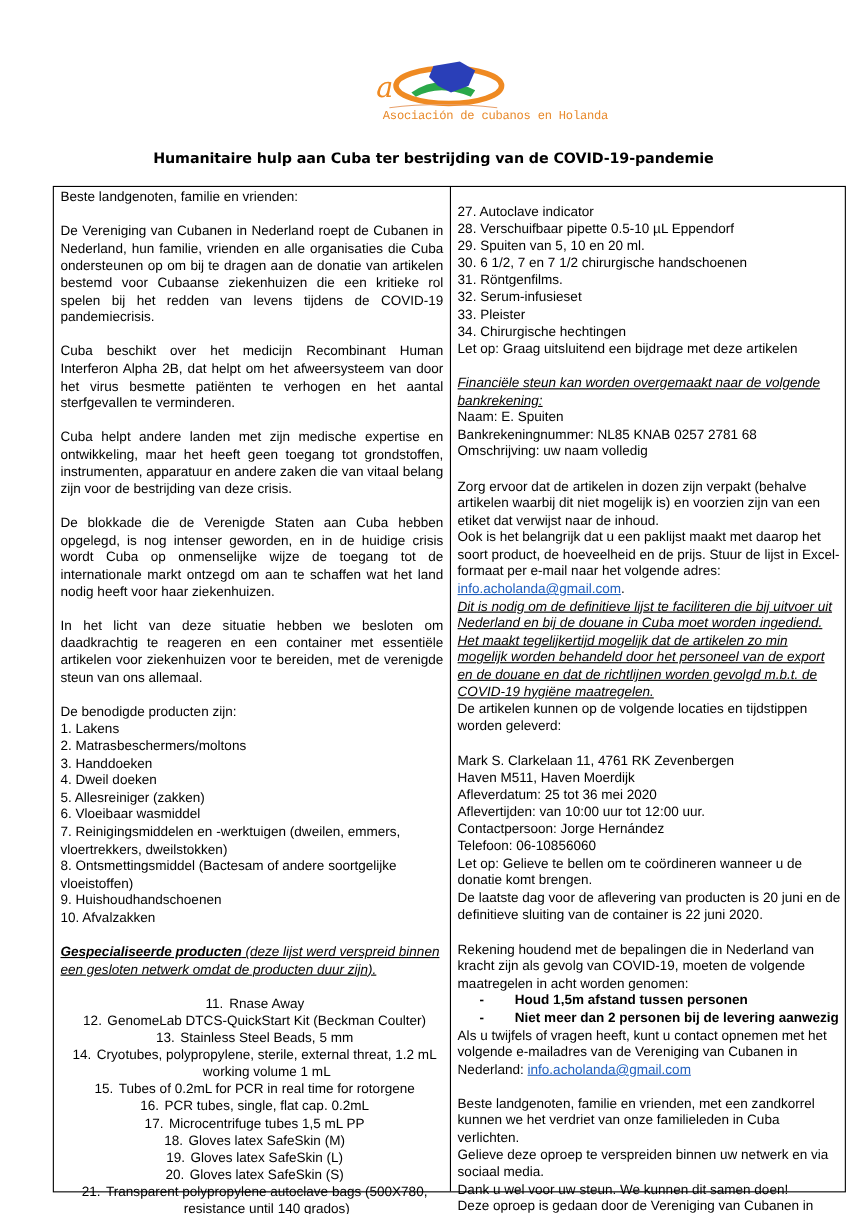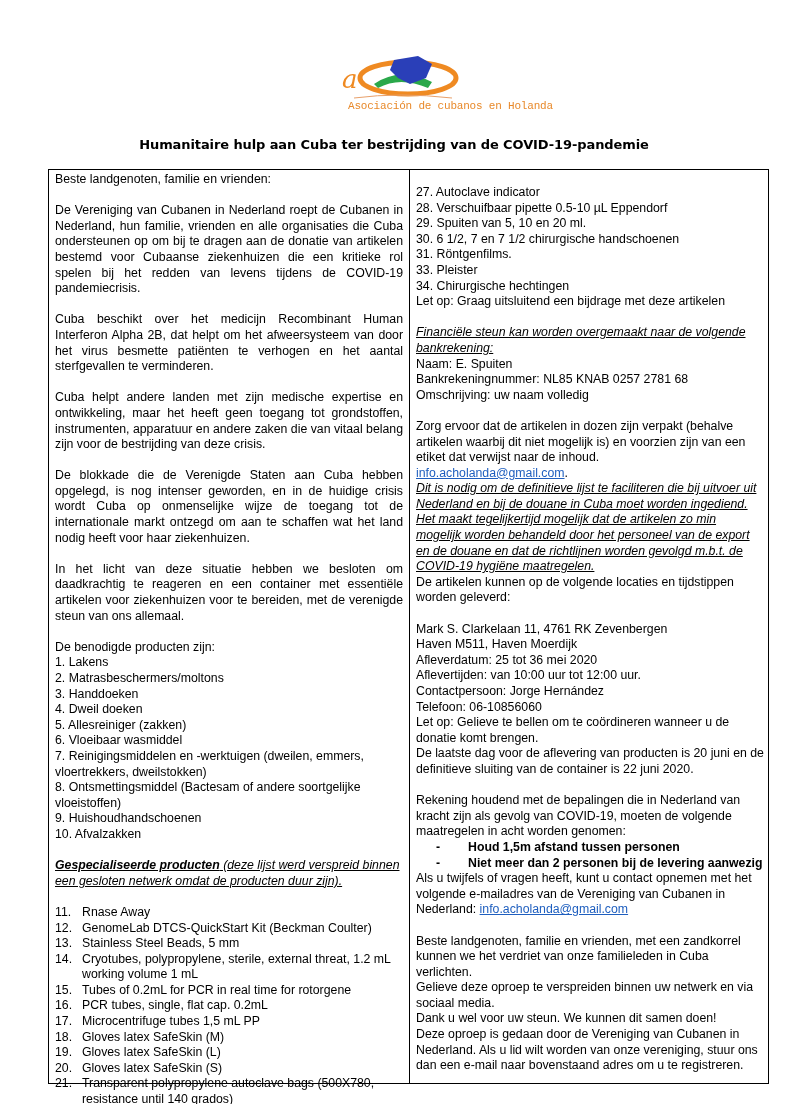--- a/index.html
+++ b/index.html
@@ -14,21 +14,21 @@
            border: 1.5px solid #000; box-sizing: border-box; margin-left: 12px; }
   .divider { position: absolute; left: 360px; top: 0; bottom: 0; border-left: 1.5px solid #000; }
   .col { position: absolute; top: 2px; font-size: 12.3px; line-height: 15.6px; }
   .col-left { left: 6px; width: 348px; }
   .col-right { left: 367px; width: 348px; }
   .col p { margin: 0; }
   .justify { text-align: justify; }
   .gap { height: 15.6px; }
   .u { text-decoration: underline; font-style: italic; }
   .link { color: #1f5fbf; text-decoration: underline; }
-  .num-item { padding-left: 27px; text-indent: -27px; }
+  .num-item { padding-left: 27px; text-indent: -27px; text-align: center; }
   .bullet { padding-left: 20px; font-weight: bold; }
   .bullet .dash { display: inline-block; width: 32px; }
 </style>
 </head>
 <body>
 
 <div class="logo">
   <svg width="120" height="70" viewBox="0 0 120 70">
     <text x="2" y="40" font-size="26" fill="#ef8a22" font-family="DejaVu Serif, serif" font-style="italic">a</text>
     <ellipse cx="68" cy="30" rx="48" ry="16" fill="none" stroke="#ef8a22" stroke-width="5"></ellipse>
@@ -89,31 +89,33 @@
   </div>
 
   <div class="col col-right">
     <div class="gap" style="height:13px"></div>
     <div id="spec-cont">
         <p>27. Autoclave indicator</p>
         <p>28. Verschuifbaar pipette 0.5-10 µL Eppendorf</p>
         <p>29. Spuiten van 5, 10 en 20 ml.</p>
         <p>30. 6 1/2, 7 en 7 1/2 chirurgische handschoenen</p>
         <p>31. Röntgenfilms.</p>
+        <p>32. Serum-infusieset</p>
         <p>33. Pleister</p>
         <p>34. Chirurgische hechtingen</p>
       </div>
     <p><span>Let op:</span><span> Graag uitsluitend een bijdrage met deze artikelen</span></p>
     <div class="gap"></div>
     <p class="u">Financiële steun kan worden overgemaakt naar de volgende bankrekening:</p>
     <p>Naam: E. Spuiten</p>
     <p>Bankrekeningnummer: NL85 KNAB 0257 2781 68</p>
     <p>Omschrijving: uw naam volledig</p>
     <div class="gap"></div>
     <p>Zorg ervoor dat de artikelen in dozen zijn verpakt (behalve artikelen waarbij dit niet mogelijk is) en voorzien zijn van een etiket dat verwijst naar de inhoud.</p>
+    <p>Ook is het belangrijk dat u een paklijst maakt met daarop het soort product, de hoeveelheid en de prijs. Stuur de lijst in Excel-formaat per e-mail naar het volgende adres:</p>
     <p><a class="link">info.acholanda@gmail.com</a><span>.</span></p>
     <p class="u">Dit is nodig om de definitieve lijst te faciliteren die bij uitvoer uit Nederland en bij de douane in Cuba moet worden ingediend. Het maakt tegelijkertijd mogelijk dat de artikelen zo min mogelijk worden behandeld door het personeel van de export en de douane en dat de richtlijnen worden gevolgd m.b.t. de COVID-19 hygiëne maatregelen.</p>
     <p>De artikelen kunnen op de volgende locaties en tijdstippen worden geleverd:</p>
     <div class="gap"></div>
     <p>Mark S. Clarkelaan 11, 4761 RK Zevenbergen</p>
     <p>Haven M511, Haven Moerdijk</p>
     <p>Afleverdatum: 25 tot 36 mei 2020</p>
     <p>Aflevertijden: van 10:00 uur tot 12:00 uur.</p>
     <p>Contactpersoon: Jorge Hernández</p>
     <p>Telefoon: 06-10856060</p>

